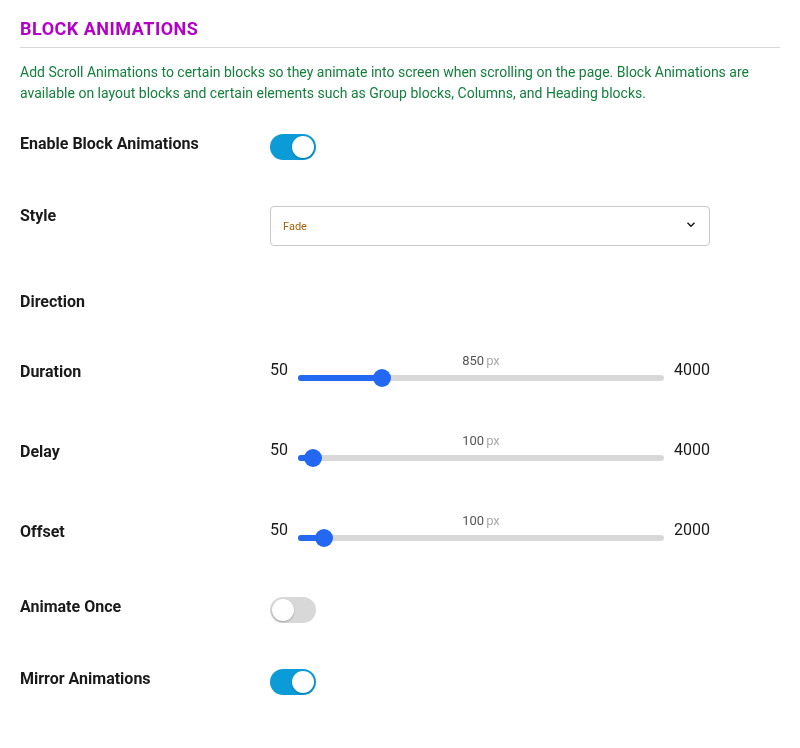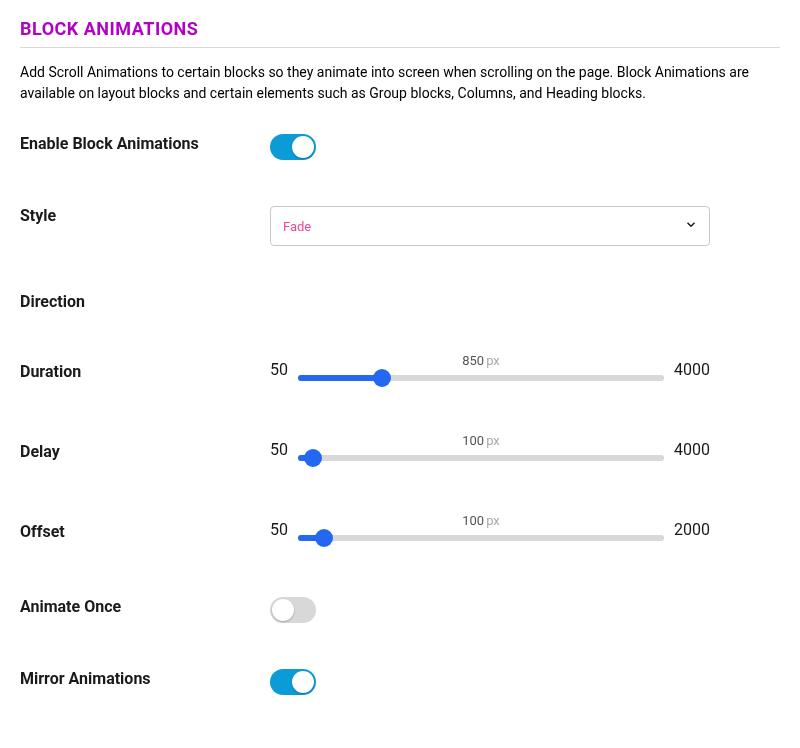--- a/index.html
+++ b/index.html
@@ -17,21 +17,21 @@
       color: #b200c7;
       margin-bottom: 8px;
     }
     .divider {
       border: none;
       border-top: 1px solid #d8d8d8;
       margin-bottom: 14px;
     }
     .description {
       font-size: 14px;
-      color: #000000;
+      color: #15803d;
       line-height: 1.5;
       margin-bottom: 30px;
     }
     .row {
       display: flex;
       margin-bottom: 46px;
     }
     .row.slider-row {
       margin-bottom: 56px;
       align-items: flex-end;
@@ -71,22 +71,22 @@
       max-width: 440px;
       position: relative;
     }
     .select {
       width: 100%;
       height: 40px;
       border: 1px solid #c8c8c8;
       border-radius: 4px;
       background: #fff;
       padding: 0 36px 0 12px;
-      font-size: 13px;
-      color: #ec4899;
+      font-size: 11px;
+      color: #a16207;
       display: flex;
       align-items: center;
       cursor: pointer;
     }
     .select-chevron {
       position: absolute;
       right: 12px;
       top: 50%;
       transform: translateY(-50%);
       pointer-events: none;

